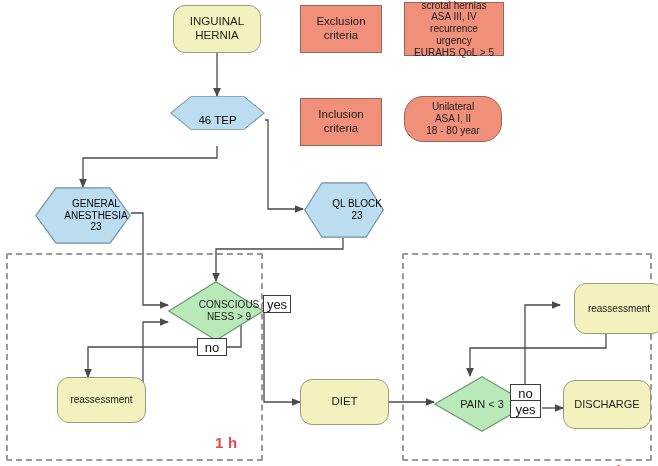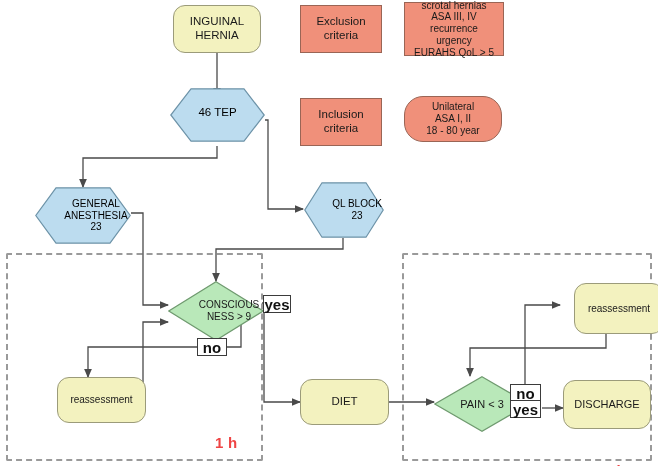--- a/index.html
+++ b/index.html
@@ -36,21 +36,21 @@
   }
   .diamond .dlabel{
     position:absolute;left:0;top:0;width:100%;height:100%;
     display:flex;align-items:center;justify-content:center;text-align:center;
     line-height:1.18;color:#1a1a1a;
   }
   
   .tag{
     position:absolute;background:#ffffff;border:1px solid #3b3b3b;
     display:flex;align-items:center;justify-content:center;
-    font-size:15px;color:#111;box-sizing:border-box;font-weight:bold;
+    font-size:13px;color:#111;box-sizing:border-box;
   }
   
   .phase{
     position:absolute;border:2px dashed #9a9a9a;box-sizing:border-box;
     background:transparent;border-radius:2px;
   }
   .phase-label{
     position:absolute;color:#ef4444;font-weight:bold;font-size:15px;
     letter-spacing:.3px;
   }
@@ -139,21 +139,21 @@
   </div>
 
   <div class="node obox t10" style="left:391px;top:96px;width:98px;height:46px;border-radius:19px;">
     <span>
       <span>Unilateral</span><br>
       <span>ASA I, II</span><br>
       <span>18 - 80 year</span>
     </span>
   </div>
 
-  <div class="hexwrap" style="left:170px;top:88px;width:95px;height:54px;">
+  <div class="hexwrap" style="left:170px;top:96px;width:95px;height:34px;">
     <svg class="hexborder" viewBox="0 0 95 50" preserveAspectRatio="none">
       <polygon points="21,0.8 74,0.8 94.2,25 74,49.2 21,49.2 0.8,25" fill="#bcdcef" stroke="#6d93a8" stroke-width="1.2"></polygon>
     </svg>
     <div class="node t13" style="left:0;top:0;width:95px;height:50px;">
       <span>46 TEP</span>
     </div>
   </div>
 
   <div class="hexwrap" style="left:35px;top:187px;width:96px;height:57px;">
     <svg class="hexborder" viewBox="0 0 96 57" preserveAspectRatio="none">

